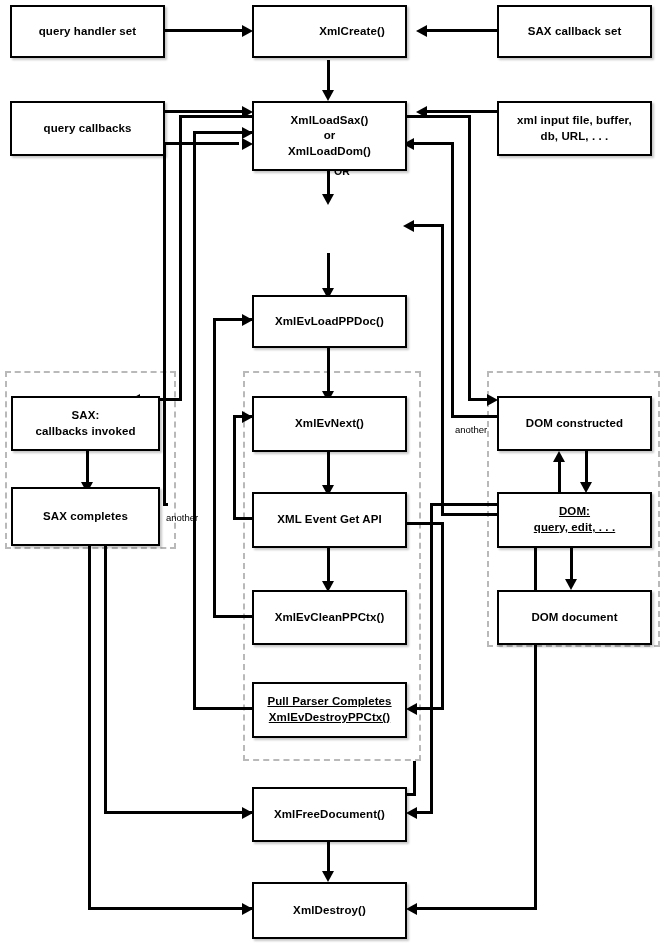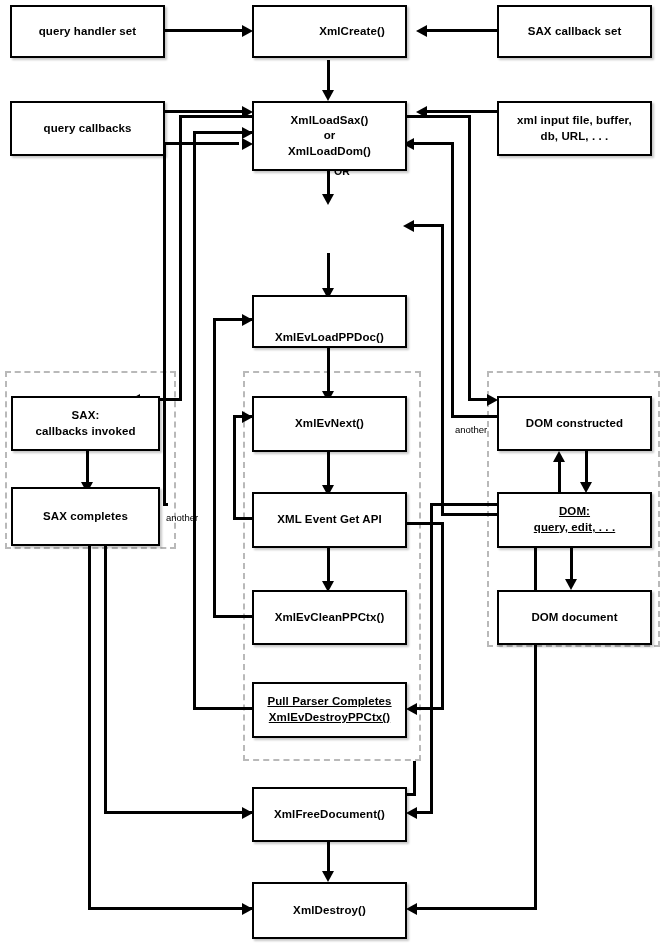--- a/index.html
+++ b/index.html
@@ -211,21 +211,21 @@
   </div>
 
   <div class="box" style="left:497px;top:101px;width:155px;height:55px;">
     <div>
       <span>xml input file, buffer,</span>
       <span>db, URL, . . .</span>
     </div>
   </div>
 
 
-  <div class="box" style="left:252px;top:295px;width:155px;height:53px;align-items:flex-end;">
+  <div class="box" style="left:252px;top:295px;width:155px;height:53px;">
     <span>XmlEvLoadPPDoc()</span>
   </div>
 
   <div class="box" style="left:11px;top:396px;width:149px;height:55px;">
     <div>
       <span>SAX:</span>
       <span>callbacks invoked</span>
     </div>
   </div>
 

